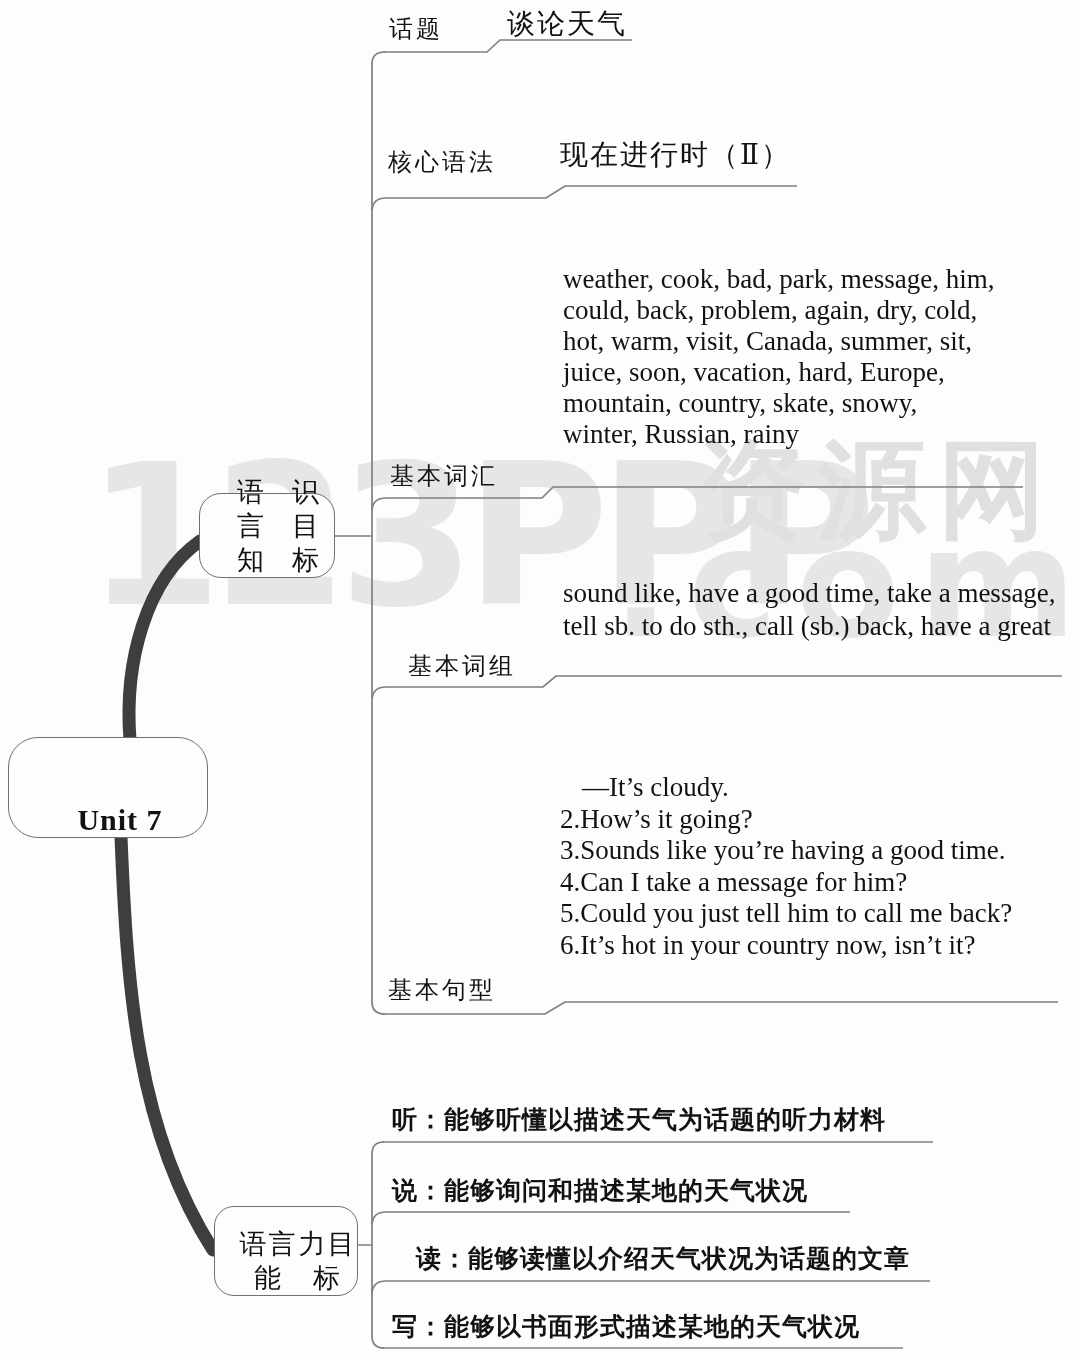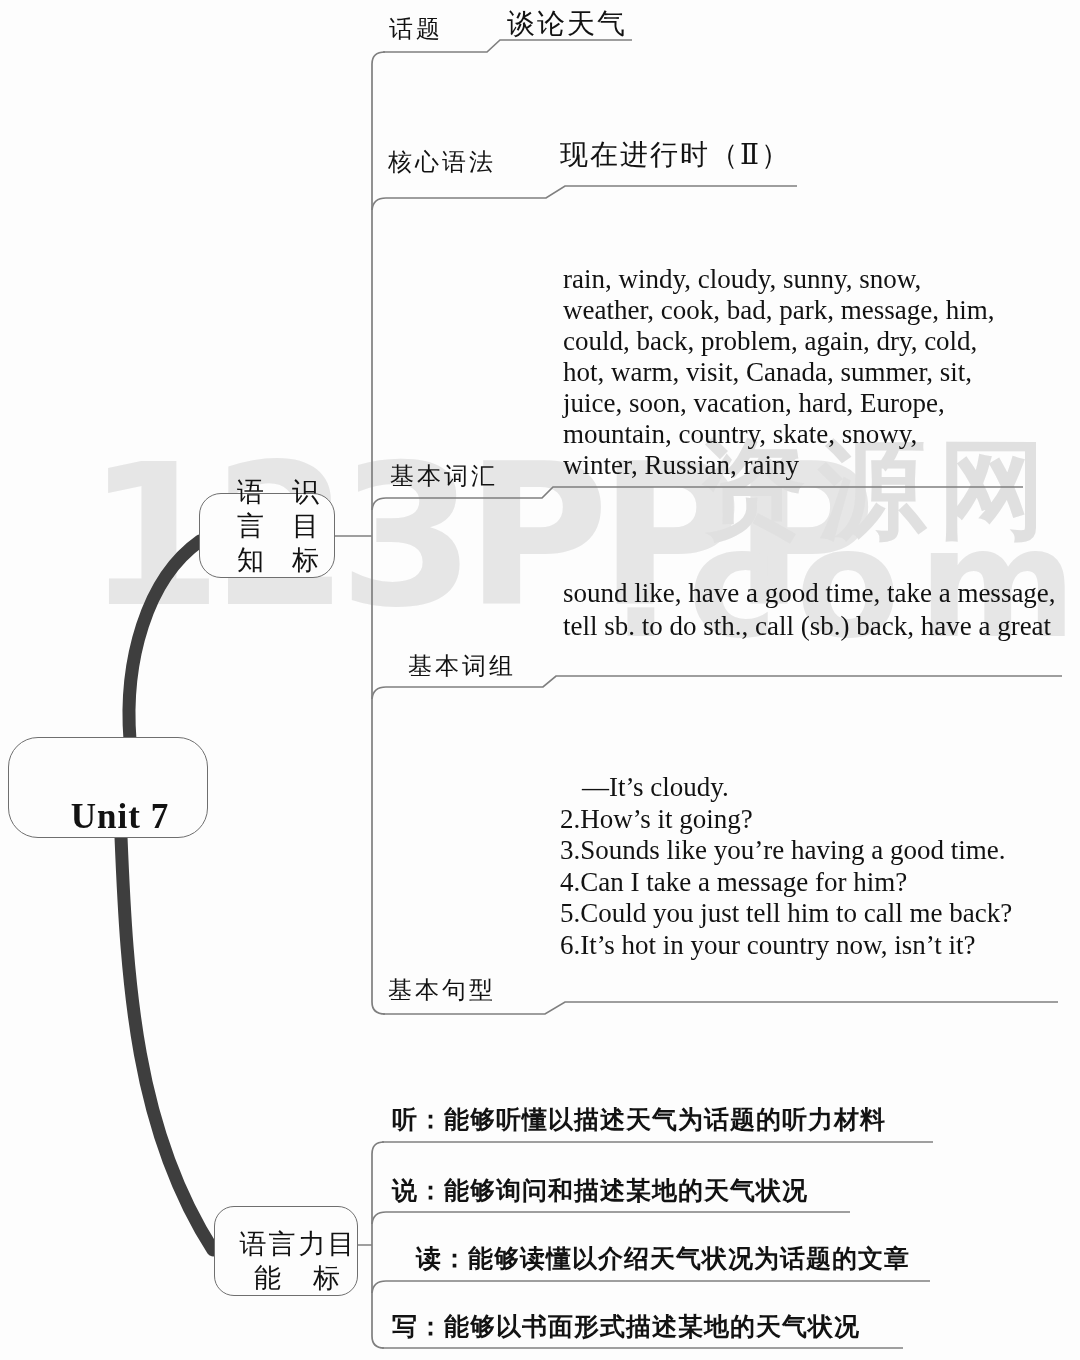--- a/index.html
+++ b/index.html
@@ -27,21 +27,21 @@
   
   svg.lines{position:absolute;left:0;top:0;z-index:1;}
   svg.lines path{fill:none;}
   .thin{stroke:var(--line-color);stroke-width:1.7px;}
   .thick{stroke:var(--thick-color);stroke-width:13px;stroke-linecap:round;}
   
   .node{position:absolute;z-index:2;background:var(--bg-color);
         border:1.7px solid #6f6f6f;box-sizing:border-box;
         display:flex;flex-direction:row;align-items:flex-end;justify-content:center;padding-left:24px;}
   .node-root{left:8px;top:737px;width:200px;height:101px;border-radius:30px;}
-  .node-root .root-label{font-size:35px;font-weight:bold;letter-spacing:1px;}
+  .node-root .root-label{font-size:30px;font-weight:bold;letter-spacing:1px;}
   .node-knowledge{left:199px;top:493px;width:136px;height:85px;border-radius:22px;}
   .node-ability{left:214px;top:1206px;width:144px;height:90px;border-radius:20px;}
   .node-cn{font-size:27px;line-height:34px;text-align:center;letter-spacing:2px;}
   
   .txt{position:absolute;z-index:2;white-space:nowrap;}
   .cn-label{font-size:24px;letter-spacing:3px;}
   .lbl-topic{left:389px;top:13px;}
   .lbl-grammar{left:388px;top:146px;text-align:right;}
   .lbl-vocab{left:390px;top:460px;}
   .lbl-phrases{left:408px;top:650px;}
@@ -112,21 +112,20 @@
   <div class="txt cn-label lbl-topic">话题</div>
   <div class="txt cn-label lbl-grammar">核心语法</div>
   <div class="txt cn-label lbl-vocab">基本词汇</div>
   <div class="txt cn-label lbl-phrases">基本词组</div>
   <div class="txt cn-label lbl-sentences">基本句型</div>
 
   <div class="txt cn-content cnt-topic">谈论天气</div>
   <div class="txt cn-content cnt-grammar">现在进行时（Ⅱ）</div>
 
   <div class="txt en-block blk-vocab">
-    <div>rain, windy, cloudy, sunny, snow,</div>
     <div>weather, cook, bad, park, message, him,</div>
     <div>could, back, problem, again, dry, cold,</div>
     <div>hot, warm, visit, Canada, summer, sit,</div>
     <div>juice, soon, vacation, hard, Europe,</div>
     <div>mountain, country, skate, snowy,</div>
     <div>winter, Russian, rainy</div>
   </div>
 
   <div class="txt en-block blk-phrases">
     <div>sound like, have a good time, take a message,</div>

